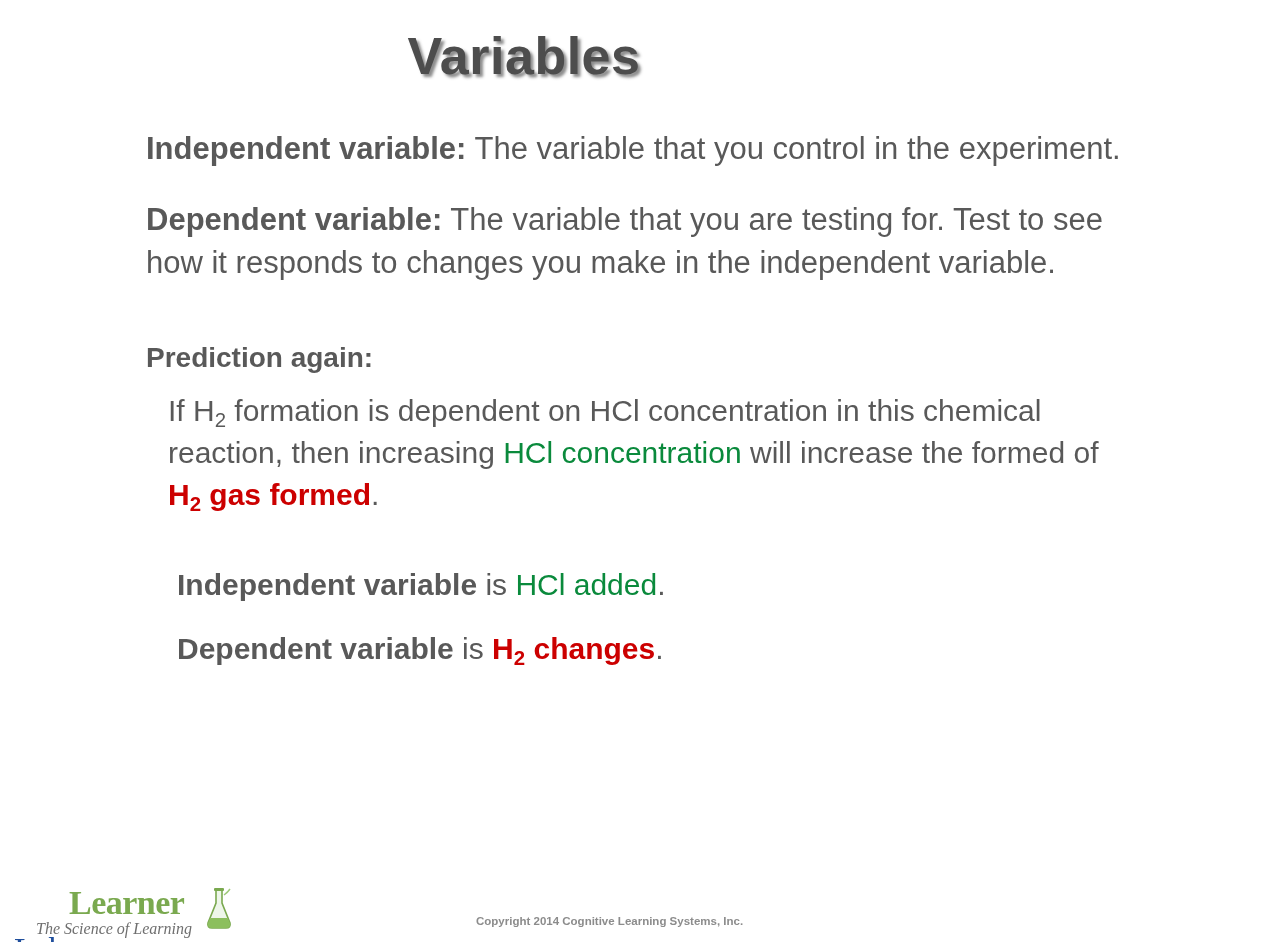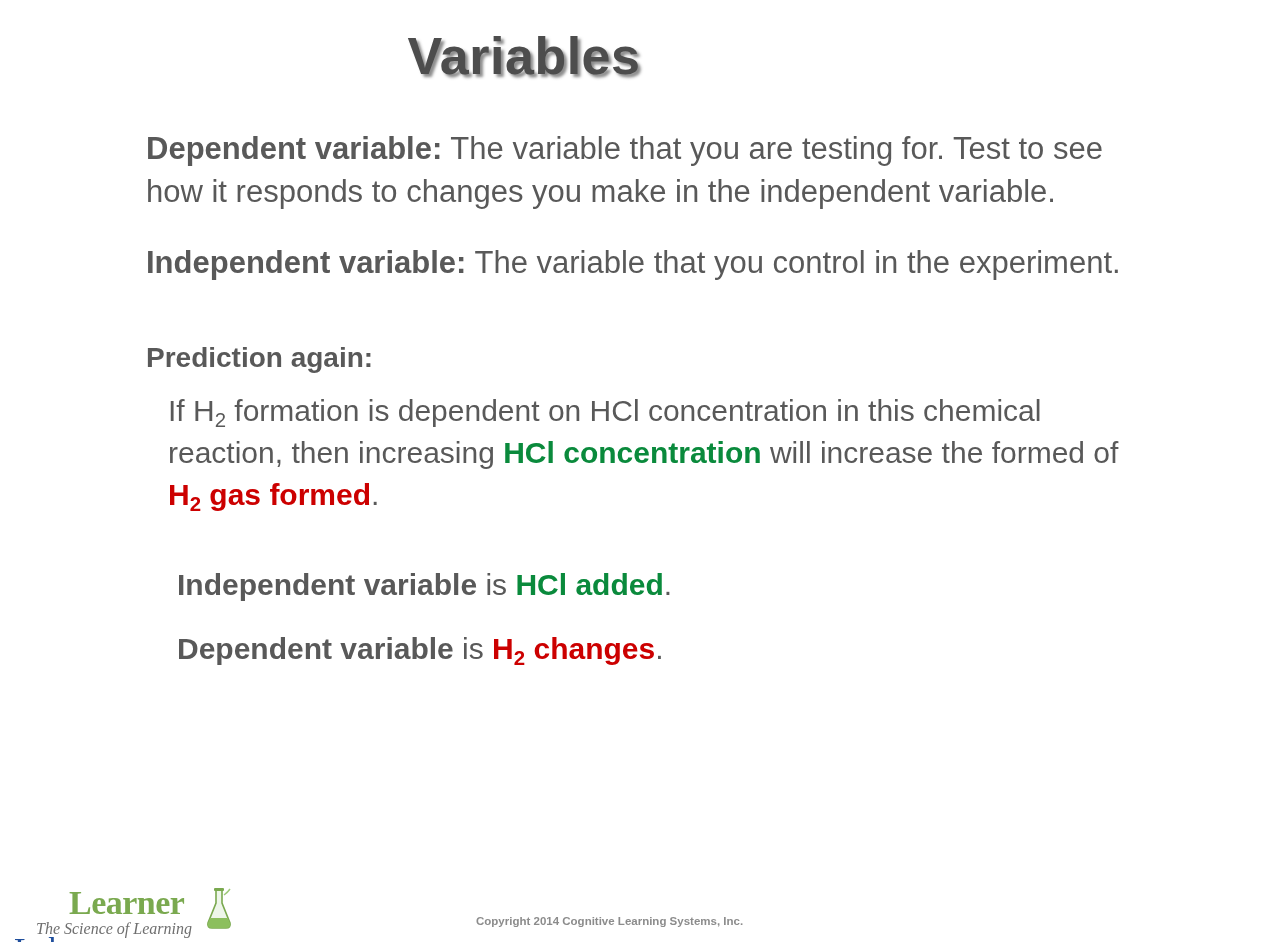--- a/index.html
+++ b/index.html
@@ -71,21 +71,21 @@
   }
 
   .var-line {
     font-size: 30px;
     color: #595959;
     margin: 0 0 0 22px;
   }
 
   .var-line .bold { font-weight: bold; margin-left: 9px; }
 
-  .green { color: #0a8a3c; font-weight: bold; }
+  .green { color: #0a8a3c; }
   .red { color: #cc0000; font-weight: bold; }
 
   sub {
     font-size: 0.68em;
     vertical-align: baseline;
     position: relative;
     top: 0.28em;
   }
 
   .spacer-1 { height: 52px; }
@@ -158,25 +158,25 @@
 </head>
 <body>
 
 <div class="slide">
 
   <div class="slide-title">Variables</div>
 
   <div class="body-block">
 
     <p class="para">
+      <span class="lead">Independent variable:</span><span> The variable that you control in the experiment.</span>
+    </p>
+
+    <p class="para">
       <span class="lead">Dependent variable:</span><span> The variable that you are testing for. Test to see how it responds to changes you make in the independent variable.</span>
-    </p>
-
-    <p class="para">
-      <span class="lead">Independent variable:</span><span> The variable that you control in the experiment.</span>
     </p>
 
     <div class="prediction-label">Prediction again:</div>
 
     <p class="prediction-text">
       <span>If H</span><sub>2</sub><span> formation is dependent on HCl concentration in this chemical reaction, then increasing </span><span class="green">HCl concentration</span><span> will increase the formed of </span><span class="red"><span>H</span><sub>2</sub><span> gas formed</span></span><span>.</span>
     </p>
 
     <div class="spacer-1"></div>
 

